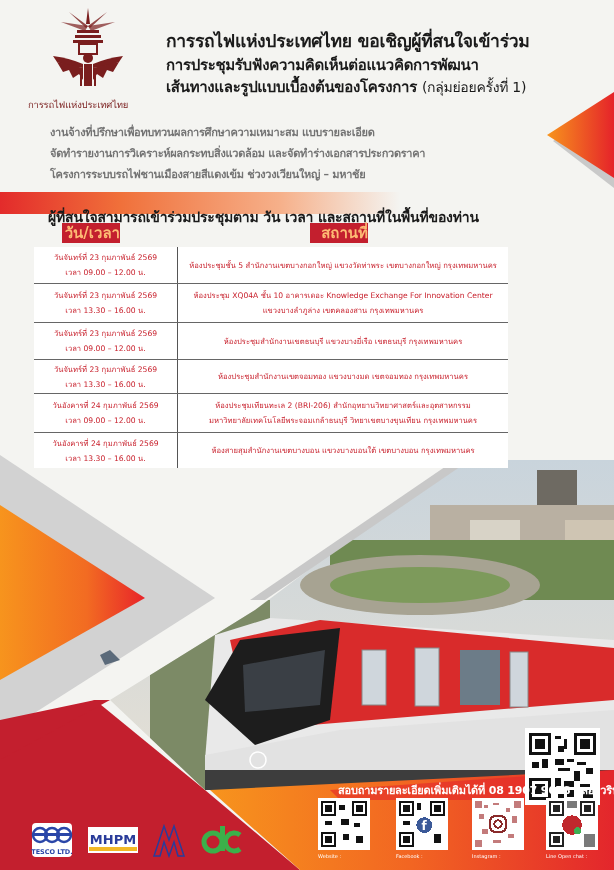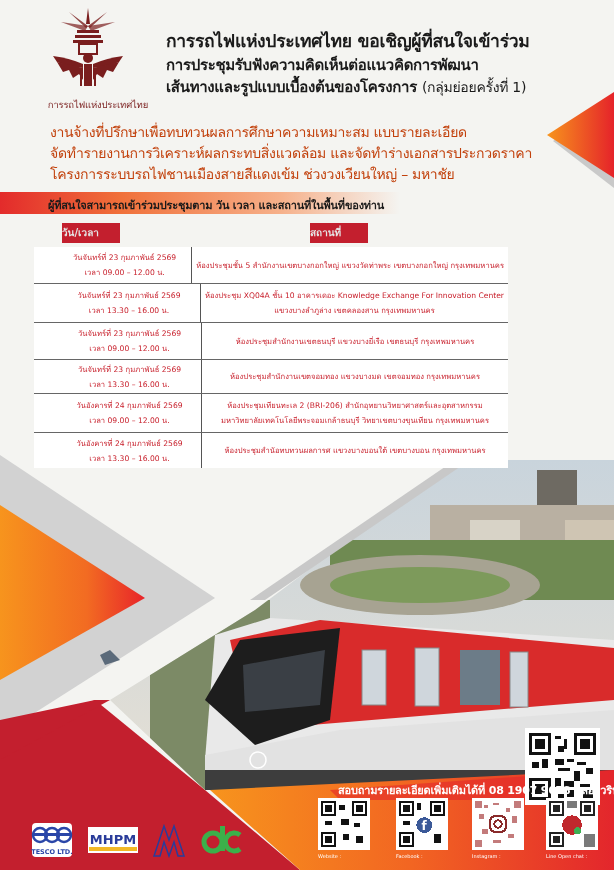--- a/index.html
+++ b/index.html
@@ -3,42 +3,42 @@
 <meta charset="utf-8">
 <style>
   * { box-sizing: border-box; margin: 0; padding: 0; }
   body { width: 614px; height: 870px; overflow: hidden; background: #f4f4f1; font-family: "DejaVu Sans", "Liberation Sans", sans-serif; }
   .poster { position: relative; width: 614px; height: 870px; overflow: hidden; background: #f4f4f1; }
 
   
   .bg { position: absolute; inset: 0; pointer-events: none; }
 
   
-  .logo { position: absolute; left: 28px; top: 6px; width: 120px; height: 108px; text-align: right; }
+  .logo { position: absolute; left: 28px; top: 6px; width: 120px; height: 108px; text-align: left; }
   .logo svg { display: block; margin: 0 auto; }
   .logo-caption { font-size: 9.5px; color: #7a1e1e; white-space: nowrap; margin-top: 1px; letter-spacing: -0.2px; }
   .hdr { position: absolute; left: 166px; top: 28px; width: 440px; color: #1a1a1a; }
   .hdr .h1 { font-size: 17.5px; font-weight: bold; line-height: 26px; white-space: nowrap; letter-spacing: -0.3px; }
   .hdr .h2 { font-size: 15px; font-weight: bold; line-height: 22px; white-space: nowrap; letter-spacing: -0.3px; }
   .hdr .h2 .sub { font-weight: normal; font-size: 14px; }
 
-  .proj { position: absolute; left: 50px; top: 122px; color: #c2410c; font-weight: normal; font-size: 14px; line-height: 21px; white-space: nowrap; letter-spacing: -0.3px; }
+  .proj { position: absolute; left: 50px; top: 122px; color: #737373; font-weight: bold; font-size: 11px; line-height: 21px; white-space: nowrap; letter-spacing: -0.3px; }
 
   .banner { position: absolute; left: 0; top: 192px; width: 400px; height: 22px;
     background: linear-gradient(90deg, #e32b2b 0%, #f0703a 30%, #f6b08a 70%, rgba(246,200,170,0) 100%); }
-  .banner span { position: absolute; left: 48px; top: 4px; font-size: 11px; font-weight: bold; color: #1a1a1a; white-space: nowrap; letter-spacing: -0.2px; }
+  .banner span { position: absolute; left: 48px; top: 14px; font-size: 14px; font-weight: bold; color: #1a1a1a; white-space: nowrap; letter-spacing: -0.2px; }
 
   
-  .tbl-head { position: absolute; top: 223px; height: 20px; background: #c31f2e; color: #e5e5e5; font-size: 10px; font-weight: bold; text-align: left; line-height: 20px; }
+  .tbl-head { position: absolute; top: 223px; height: 20px; background: #c31f2e; color: #fdba74; font-size: 15px; font-weight: bold; text-align: right; line-height: 20px; }
   .th-date { left: 62px; width: 58px; }
   .th-place { left: 310px; width: 58px; }
   .tbl { position: absolute; left: 34px; top: 247px; width: 474px; background: #fff; }
   .row { display: flex; border-bottom: 1px solid #666; }
   .row:last-child { border-bottom: none; }
-  .cell-date { width: 144px; border-right: 1px solid #555; text-align: center; color: #c8202c; font-size: 7.6px; line-height: 15px; padding: 3px 0; display: flex; flex-direction: column; justify-content: center; margin-left: 24px; }
+  .cell-date { width: 144px; border-right: 1px solid #555; text-align: center; color: #c8202c; font-size: 7.6px; line-height: 15px; padding: 3px 0; display: flex; flex-direction: column; justify-content: center; }
   .cell-place { flex: 1; text-align: center; color: #c8202c; font-size: 7.6px; line-height: 15px; padding: 16px 4px; display: flex; flex-direction: column; justify-content: center; white-space: nowrap; }
   .r1 { height: 37px; } .r2 { height: 39px; } .r3 { height: 37px; } .r4 { height: 34px; } .r5 { height: 39px; } .r6 { height: 35px; }
 
   .scan { position: absolute; left: 528px; top: 682px; width: 84px; text-align: center; color: #fff; font-size: 7px; line-height: 10px; text-shadow: 0 0 2px #333; }
   .qr-big { position: absolute; left: 525px; top: 728px; width: 75px; height: 77px; background: #fff; padding: 4px; }
 
   .contact { position: absolute; left: 338px; top: 781px; color: #fff; font-size: 11px; font-weight: bold; white-space: nowrap; letter-spacing: -0.2px; }
   .qr-small { position: absolute; top: 798px; width: 52px; height: 52px; background: #fff; padding: 3px; }
   .qr-label { position: absolute; top: 853px; font-size: 5px; line-height: 6px; color: #fff; white-space: nowrap; }
 
@@ -211,21 +211,21 @@
         <div>ห้องประชุมเทียนทะเล 2 (BRI-206) สำนักอุทยานวิทยาศาสตร์และอุตสาหกรรม</div>
         <div>มหาวิทยาลัยเทคโนโลยีพระจอมเกล้าธนบุรี วิทยาเขตบางขุนเทียน กรุงเทพมหานคร</div>
       </div>
     </div>
     <div class="row r6">
       <div class="cell-date">
         <div>วันอังคารที่ 24 กุมภาพันธ์ 2569</div>
         <div>เวลา 13.30 – 16.00 น.</div>
       </div>
       <div class="cell-place">
-        <div>ห้องประชุมสำนัอทบทวนผลการศ แขวงบางบอนใต้ เขตบางบอน กรุงเทพมหานคร</div>
+        <div>ห้องสายสุมสำนักงานเขตบางบอน แขวงบางบอนใต้ เขตบางบอน กรุงเทพมหานคร</div>
       </div>
     </div>
   </div>
 
   <div class="qr-big">
     <svg width="67" height="69" viewBox="0 0 21 21" shape-rendering="crispEdges">
       <g fill="#111">
         <rect x="0" y="0" width="7" height="7"></rect>
           <rect x="1" y="1" width="5" height="5" fill="#fff"></rect>
           <rect x="2" y="2" width="3" height="3"></rect>

